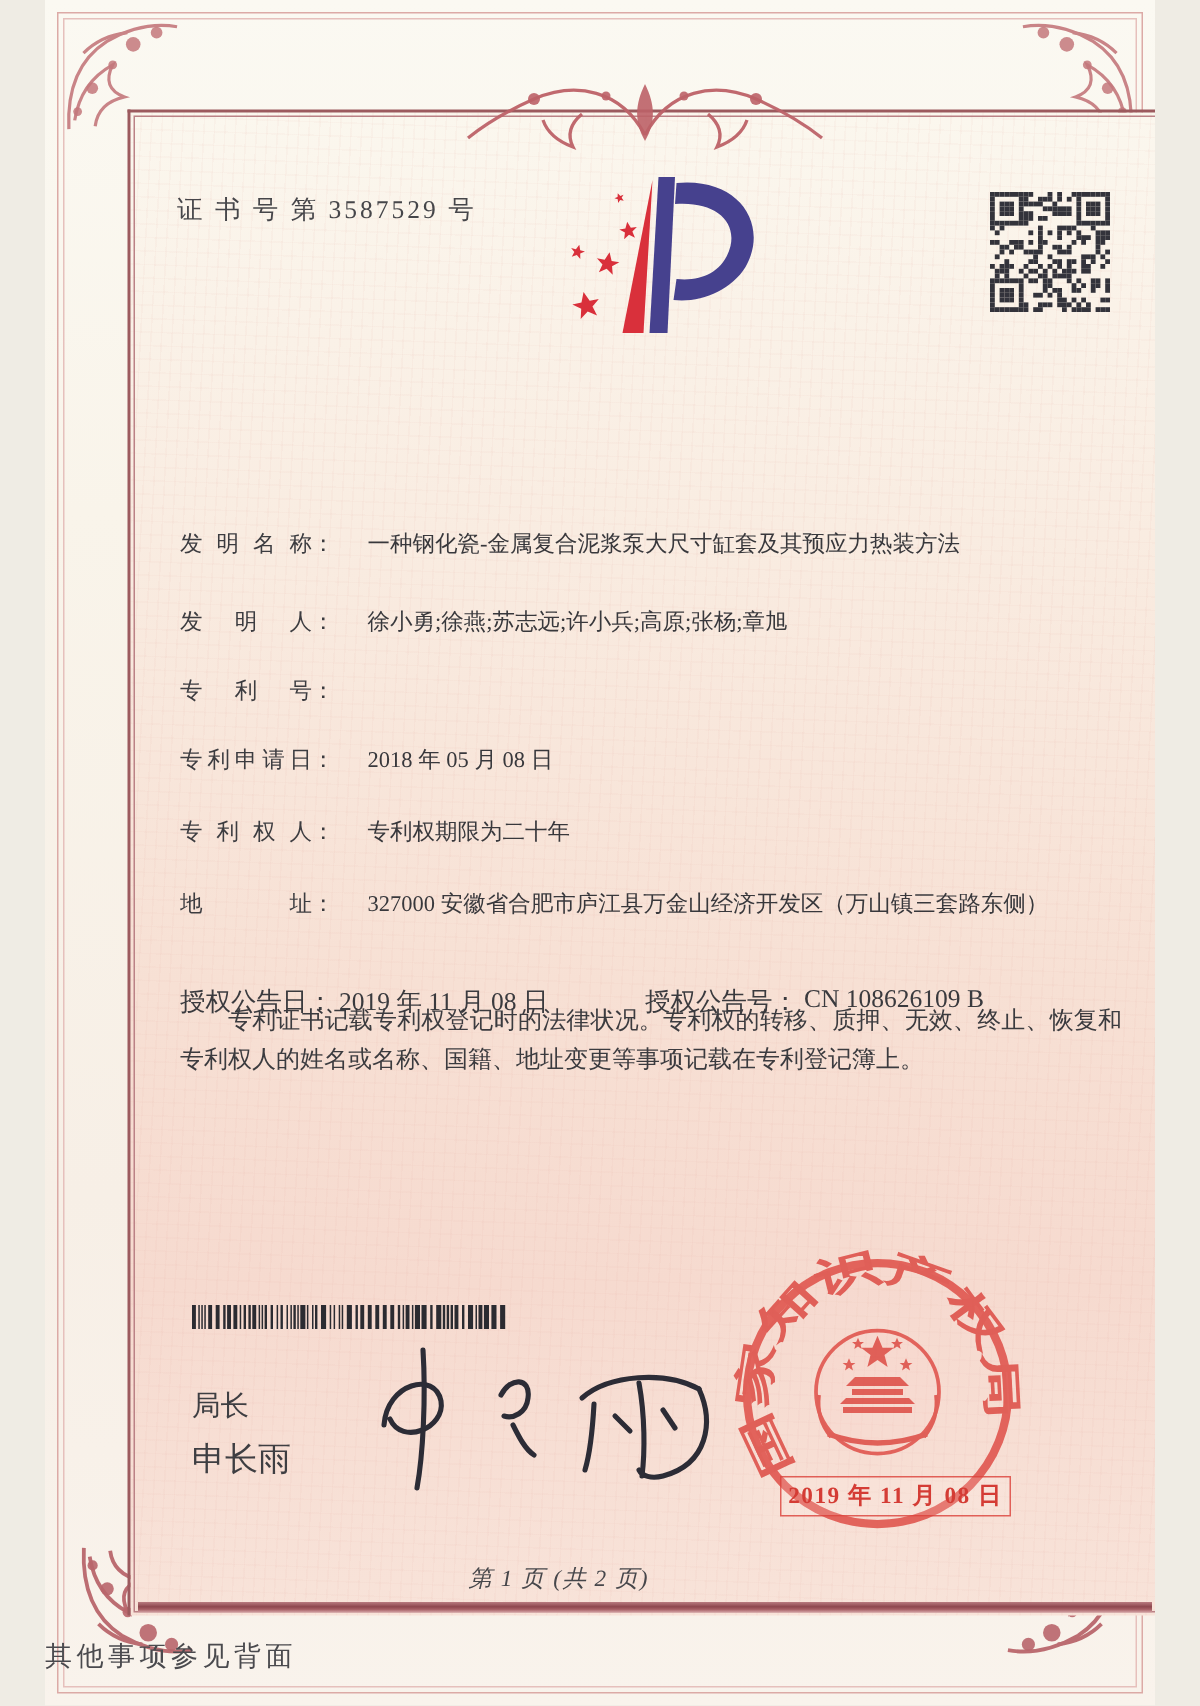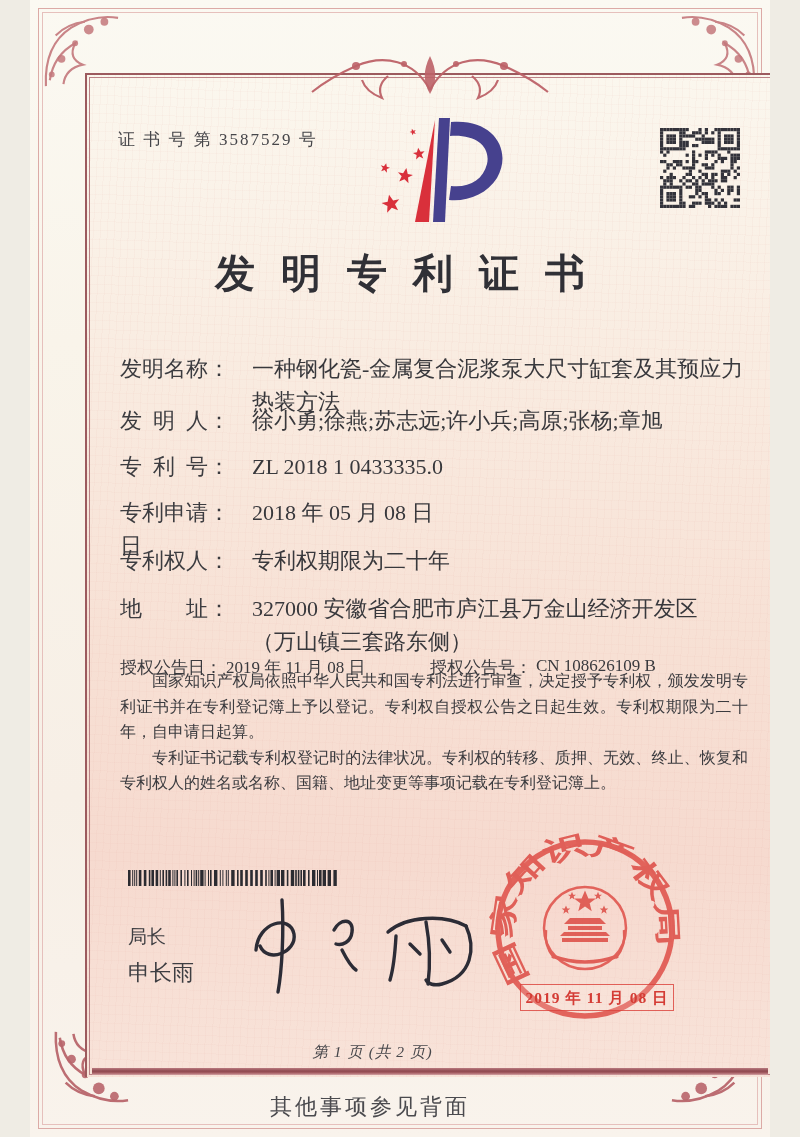--- a/index.html
+++ b/index.html
@@ -27,37 +27,37 @@
   }
   .frame::before{content:'';position:absolute;inset:2px;border:1px solid #bb8286;pointer-events:none;}
   .bottom-bar{position:absolute;left:62px;top:1068px;width:676px;height:7px;
     background:linear-gradient(180deg,#b97b80 0%,#8e474e 45%,#a75f65 70%,#d4a4a6 100%);}
   .top-flourish{position:absolute;left:280px;top:42px;width:240px;height:62px;}
   
   .abs{position:absolute;}
   .cert-no{left:88px;top:128px;font-size:17px;letter-spacing:2px;color:#46464a;}
   .title{left:0;right:0;top:246px;text-align:center;font-size:40px;font-weight:600;
     letter-spacing:26px;text-indent:26px;color:#303036;}
-  .row{left:90px;width:628px;display:flex;align-items:flex-start;font-size:22px;line-height:1.5;}
+  .row{left:90px;width:628px;display:flex;align-items:flex-start;font-size:15px;line-height:1.5;}
   .flabel{display:inline-block;width:88px;text-align:justify;text-align-last:justify;flex:none;color:#3c3c40;}
   .colon{flex:none;}
   .fvalue{margin-left:22px;color:#38383c;}
   .grant-group{display:flex;font-size:17px;}
   .paras{left:90px;top:668px;width:628px;font-size:16px;line-height:25.5px;text-align:justify;color:#3b3b3f;}
   .paras p{margin:0;text-indent:2em;}
   .barcode{left:98px;top:870px;width:210px;height:16px;}
   .director-label{left:98px;top:924px;font-size:19px;color:#3e3e42;font-family:"Liberation Sans","DejaVu Sans",sans-serif;}
   .director-name{left:98px;top:958px;font-size:22px;color:#3e3e42;font-family:"Liberation Sans","DejaVu Sans",sans-serif;}
   .signature{left:208px;top:892px;width:240px;height:108px;}
   .seal{left:458px;top:832px;width:194px;height:194px;}
   .seal-date{left:490px;top:984px;width:152px;height:25px;line-height:25px;text-align:center;
     font-size:15.5px;font-weight:600;color:#d43c35;border:1.5px solid rgba(219,62,55,0.8);
     letter-spacing:1px;background:rgba(255,245,243,0.15);}
   .page-info{left:0;right:55px;top:1042px;text-align:center;font-size:15.5px;color:#47474b;letter-spacing:1px;font-style:italic;}
-  .back-note{left:0;right:60px;top:1092px;text-align:center;font-size:22px;color:#4a4a4e;letter-spacing:3px;}
+  .back-note{left:0;right:60px;top:1092px;font-size:18px;color:#4a4a4e;letter-spacing:3px;}
   .logo{left:333px;top:110px;width:140px;height:124px;}
   .qr{left:630px;top:128px;width:80px;height:80px;}
 </style>
 </head>
 <body>
 
 <div class="page">
 
   <div class="outer-border"></div>
 
@@ -445,36 +445,34 @@
       <rect x="50.40" y="80.64" width="3.36" height="3.36" fill="#33333b"></rect>
       <rect x="57.12" y="80.64" width="3.36" height="3.36" fill="#33333b"></rect>
       <rect x="60.48" y="80.64" width="3.36" height="3.36" fill="#33333b"></rect>
       <rect x="63.84" y="80.64" width="3.36" height="3.36" fill="#33333b"></rect>
       <rect x="67.20" y="80.64" width="3.36" height="3.36" fill="#33333b"></rect>
       <rect x="73.92" y="80.64" width="3.36" height="3.36" fill="#33333b"></rect>
       <rect x="77.28" y="80.64" width="3.36" height="3.36" fill="#33333b"></rect>
       <rect x="80.64" y="80.64" width="3.36" height="3.36" fill="#33333b"></rect>
     </svg>
 
-  <div class="abs title">发明专利证书</div>
 
   <div class="abs row" style="top:352px">
     <span class="flabel">发明名称</span>
       <span class="colon">：</span>
     <span class="fvalue">一种钢化瓷-金属复合泥浆泵大尺寸缸套及其预应力热装方法</span>
   </div>
   <div class="abs row" style="top:404px">
     <span class="flabel">发明人</span>
       <span class="colon">：</span>
     <span class="fvalue">徐小勇;徐燕;苏志远;许小兵;高原;张杨;章旭</span>
   </div>
   <div class="abs row" style="top:450px">
     <span class="flabel">专利号</span>
       <span class="colon">：</span>
-    <span class="fvalue">ZL 2018 1 0433335.0</span>
   </div>
   <div class="abs row" style="top:496px">
     <span class="flabel">专利申请日</span>
       <span class="colon">：</span>
     <span class="fvalue">2018 年 05 月 08 日</span>
   </div>
   <div class="abs row" style="top:544px">
     <span class="flabel">专利权人</span>
       <span class="colon">：</span>
     <span class="fvalue">专利权期限为二十年</span>
@@ -492,21 +490,20 @@
       <span style="margin-left:4px">2019 年 11 月 08 日</span>
     </span>
     <span class="grant-group" style="margin-left:auto;width:318px">
       <span>授权公告号</span>
         <span>：</span>
       <span style="margin-left:4px">CN 108626109 B</span>
     </span>
   </div>
 
   <div class="abs paras">
-    <p>国家知识产权局依照中华人民共和国专利法进行审查，决定授予专利权，颁发发明专利证书并在专利登记簿上予以登记。专利权自授权公告之日起生效。专利权期限为二十年，自申请日起算。</p>
     <p>专利证书记载专利权登记时的法律状况。专利权的转移、质押、无效、终止、恢复和专利权人的姓名或名称、国籍、地址变更等事项记载在专利登记簿上。</p>
   </div>
 
   <svg class="abs barcode" viewBox="0 0 210 16" preserveAspectRatio="none">
       <rect x="0.0" y="0" width="2.6" height="16" fill="#2b2b31"></rect>
       <rect x="4.2" y="0" width="1.0" height="16" fill="#2b2b31"></rect>
       <rect x="6.2" y="0" width="1.0" height="16" fill="#2b2b31"></rect>
       <rect x="8.2" y="0" width="1.0" height="16" fill="#2b2b31"></rect>
       <rect x="10.8" y="0" width="2.6" height="16" fill="#2b2b31"></rect>
       <rect x="15.8" y="0" width="2.6" height="16" fill="#2b2b31"></rect>

